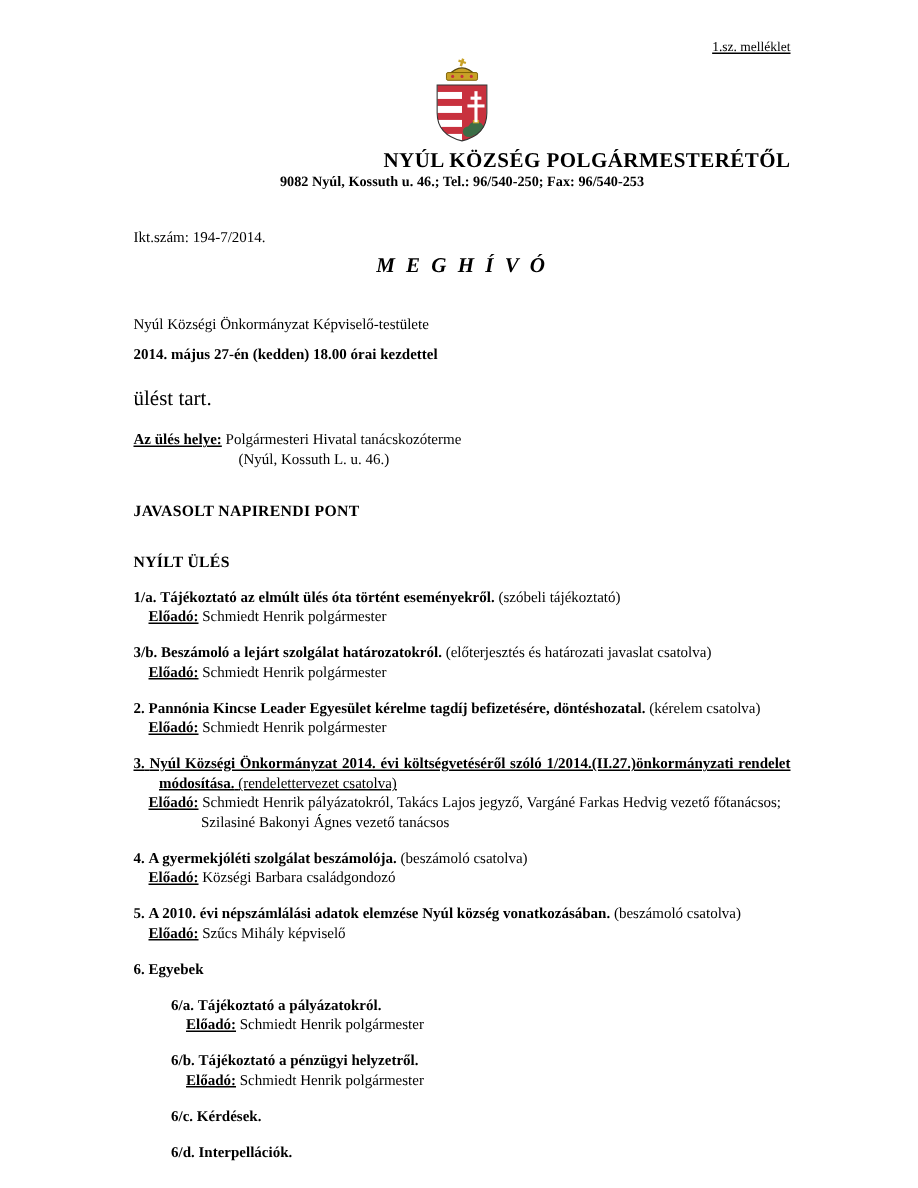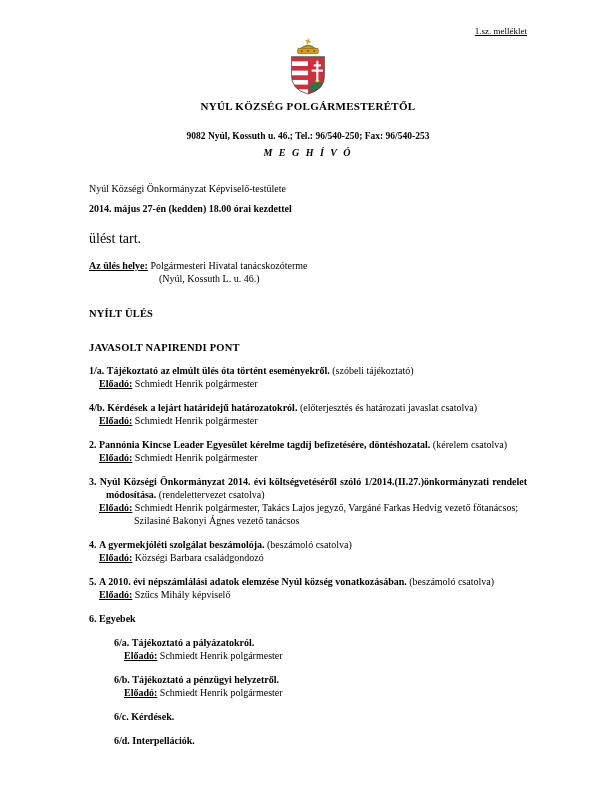--- a/index.html
+++ b/index.html
@@ -4,36 +4,36 @@
 <style>
   html,body { margin:0; padding:0; background:#ffffff; }
   .page {
     width:564px; height:792px; margin:0 auto; background:#ffffff;
     font-family:"Liberation Serif", serif; color:#000;
     box-sizing:border-box; padding:26px 61px 0 65px;
     position:relative; overflow:hidden;
   }
   .attachment { text-align:right; font-size:9px; text-decoration:underline; }
   .coa-wrap { text-align:center; margin-top:2px; height:60px; }
-  .office { text-align:center; font-weight:bold; font-size:11px; letter-spacing:.3px; margin-top:2px; }
-  .addr   { text-align:center; font-weight:bold; font-size:9.5px; margin-top:19px; }
+  .office { text-align:right; font-weight:bold; font-size:14px; letter-spacing:.3px; margin-top:2px; }
+  .addr   { text-align:center; font-weight:bold; font-size:9.5px; margin-top:1px; }
   .ref    { font-size:10px; margin-top:26px; }
-  .title  { text-align:center; font-weight:bold; font-style:italic; font-size:10px; letter-spacing:2px; margin-top:6px; }
+  .title  { text-align:center; font-weight:bold; font-style:italic; font-size:14px; letter-spacing:2px; margin-top:6px; }
   .body-line { font-size:10px; margin-top:25px; }
   .date-line { text-align:left; font-weight:bold; font-size:10px; margin-top:9px; }
   .meeting-line { font-size:14px; margin-top:17px; }
   .loc   { font-size:10px; margin-top:12px; line-height:13px; }
   .loc-label { font-weight:bold; text-decoration:underline; }
   .loc2  { margin-left:70px; }
   .heading { font-weight:bold; font-size:10.5px; margin-top:23px; letter-spacing:.2px; }
   .agenda { font-size:10px; line-height:13px; margin-top:1px; }
   .item  { margin-top:11px; }
   .item-line { padding-left:17px; text-indent:-17px; }
   .inum, .ititle { font-weight:bold; }
-  .justify .item-line { text-align:justify; }
+  .justify .item-line { text-align:justify;text-decoration:underline; }
   .presenter { margin-left:10px; padding-left:35px; text-indent:-35px; }
   .plabel { font-weight:bold; text-decoration:underline; }
   .item.sub { margin-left:25px; }
 </style>
 </head>
 <body>
 
 <div class="page">
 
   <div class="attachment">1.sz. melléklet</div>
@@ -70,58 +70,59 @@
         <rect x="27.5" y="25.5" width="7" height="2" fill="#ffffff"></rect>
         <rect x="25.5" y="30.5" width="11" height="2" fill="#ffffff"></rect>
       </g>
       <path d="M6,18 H38 V36 Q38,50 22,54 Q6,50 6,36 Z" fill="none" stroke="#333" stroke-width="0.7"></path>
     </svg>
   </div>
 
   <div class="office">NYÚL KÖZSÉG POLGÁRMESTERÉTŐL</div>
   <div class="addr">9082 Nyúl, Kossuth u. 46.; Tel.: 96/540-250; Fax: 96/540-253</div>
 
+  <div class="ref">Ikt.szám: 194-7/2014.</div>
 
   <div class="title">M E G H Í V Ó</div>
 
   <div class="body-line">Nyúl Községi Önkormányzat Képviselő-testülete</div>
 
   <div class="date-line">2014. május 27-én (kedden) 18.00 órai kezdettel</div>
 
   <div class="meeting-line">ülést tart.</div>
 
   <div class="loc">
     <span class="loc-label">Az ülés helye:</span>
     <span>Polgármesteri Hivatal tanácskozóterme</span>
     <div class="loc2">(Nyúl, Kossuth L. u. 46.)</div>
   </div>
 
+  <div class="heading">JAVASOLT NAPIRENDI PONT</div>
   <div class="heading">NYÍLT ÜLÉS</div>
-  <div class="heading">JAVASOLT NAPIRENDI PONT</div>
 
   <div class="agenda">
 
     <div class="item">
       <div class="item-line"><span class="inum">1/a.</span> <span class="ititle">Tájékoztató az elmúlt ülés óta történt eseményekről.</span> <span class="inote">(szóbeli tájékoztató)</span></div>
       <div class="presenter"><span class="plabel">Előadó:</span> <span>Schmiedt Henrik polgármester</span></div>
     </div>
 
     <div class="item">
-      <div class="item-line"><span class="inum">4/b.</span> <span class="ititle">Kérdések a lejárt határidejű határozatokról.</span> <span class="inote">(előterjesztés és határozati javaslat csatolva)</span></div>
+      <div class="item-line"><span class="inum">3/b.</span> <span class="ititle">Beszámoló a lejárt szolgálat határozatokról.</span> <span class="inote">(előterjesztés és határozati javaslat csatolva)</span></div>
       <div class="presenter"><span class="plabel">Előadó:</span> <span>Schmiedt Henrik polgármester</span></div>
     </div>
 
     <div class="item">
       <div class="item-line"><span class="inum">2.</span> <span class="ititle">Pannónia Kincse Leader Egyesület kérelme tagdíj befizetésére, döntéshozatal.</span> <span class="inote">(kérelem csatolva)</span></div>
       <div class="presenter"><span class="plabel">Előadó:</span> <span>Schmiedt Henrik polgármester</span></div>
     </div>
 
     <div class="item justify">
       <div class="item-line"><span class="inum">3.</span> <span class="ititle">Nyúl Községi Önkormányzat 2014. évi költségvetéséről szóló 1/2014.(II.27.)önkormányzati rendelet módosítása.</span> <span class="inote">(rendelettervezet csatolva)</span></div>
-      <div class="presenter"><span class="plabel">Előadó:</span> <span>Schmiedt Henrik polgármester, Takács Lajos jegyző, Vargáné Farkas Hedvig vezető főtanácsos; Szilasiné Bakonyi Ágnes vezető tanácsos</span></div>
+      <div class="presenter"><span class="plabel">Előadó:</span> <span>Schmiedt Henrik pályázatokról, Takács Lajos jegyző, Vargáné Farkas Hedvig vezető főtanácsos; Szilasiné Bakonyi Ágnes vezető tanácsos</span></div>
     </div>
 
     <div class="item">
       <div class="item-line"><span class="inum">4.</span> <span class="ititle">A gyermekjóléti szolgálat beszámolója.</span> <span class="inote">(beszámoló csatolva)</span></div>
       <div class="presenter"><span class="plabel">Előadó:</span> <span>Községi Barbara családgondozó</span></div>
     </div>
 
     <div class="item">
       <div class="item-line"><span class="inum">5.</span> <span class="ititle">A 2010. évi népszámlálási adatok elemzése Nyúl község vonatkozásában.</span> <span class="inote">(beszámoló csatolva)</span></div>
       <div class="presenter"><span class="plabel">Előadó:</span> <span>Szűcs Mihály képviselő</span></div>

